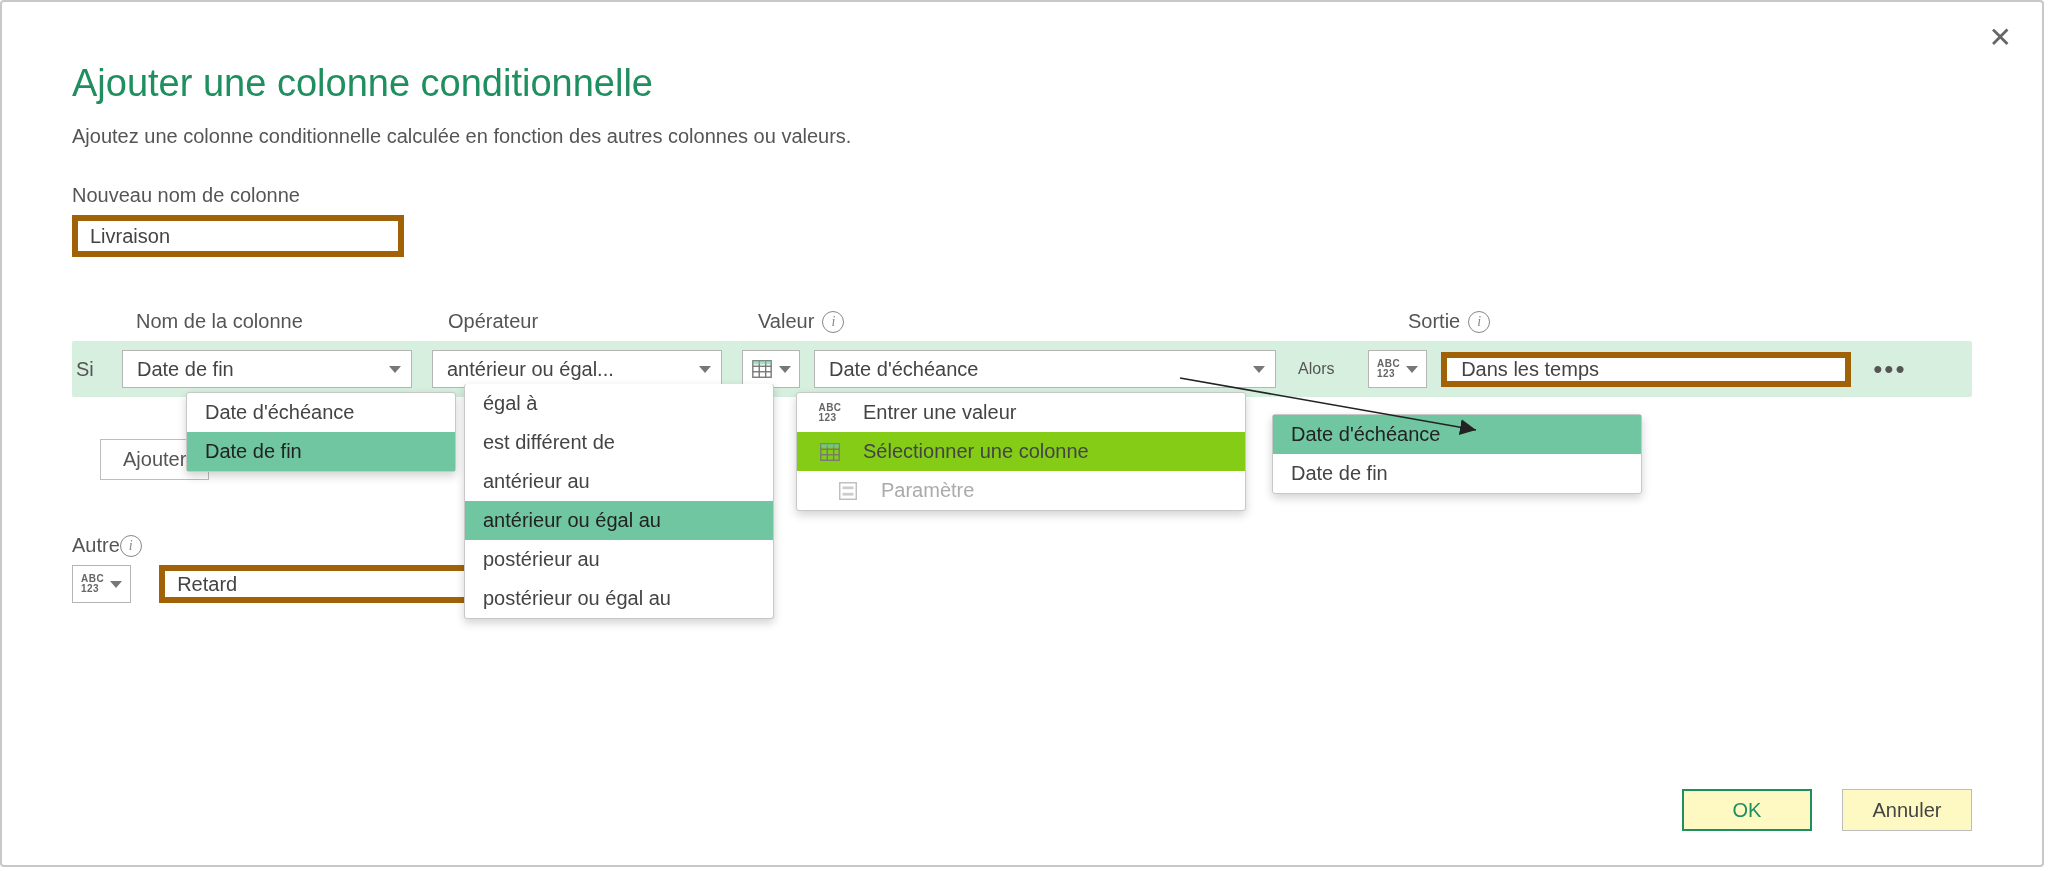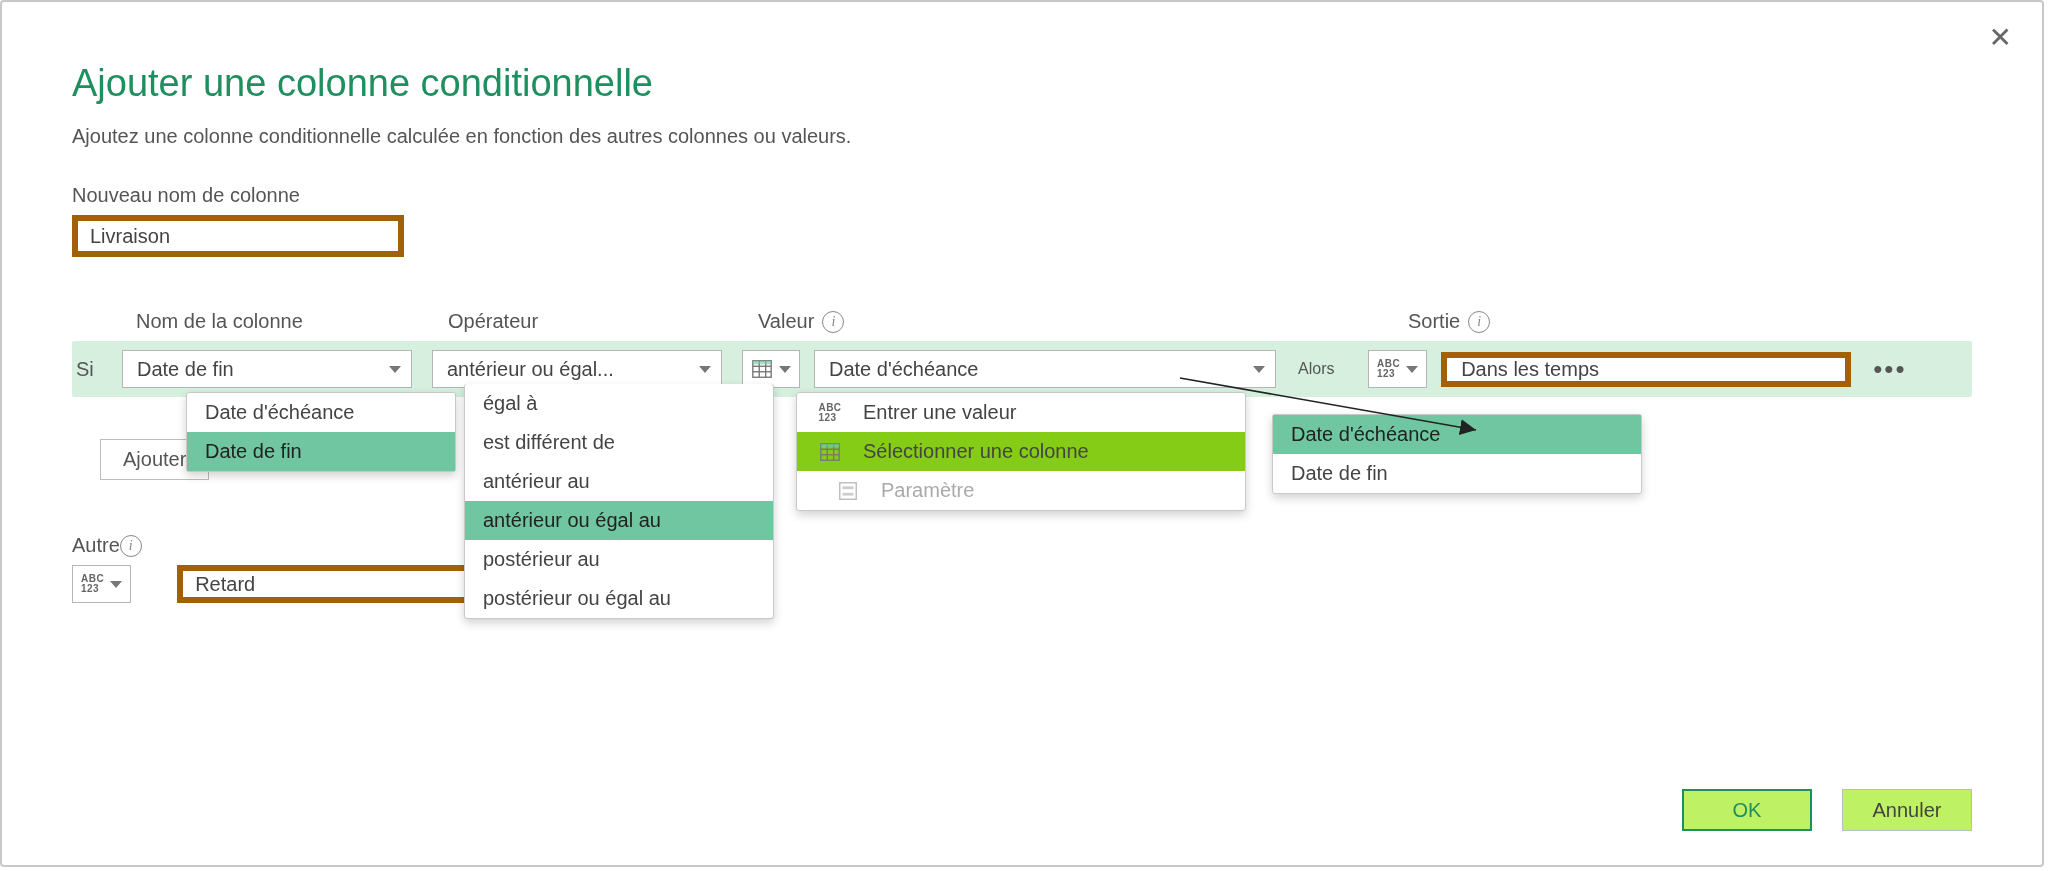--- a/index.html
+++ b/index.html
@@ -56,42 +56,42 @@
   .ellipsis { margin-left:22px; font-size:26px; color:#555; letter-spacing:2px; cursor:pointer; }
 
   .add-clause-btn {
     margin-top:42px; margin-left:28px; display:inline-block;
     border:1px solid #bdbdbd; background:#fff; padding:8px 22px; font-size:20px; color:#555;
   }
 
   .autre-section { margin-top: 54px; }
   .autre-label-row { display:flex; align-items:center; font-size:20px; color:#555; margin-bottom:8px; }
   .autre-row { display:flex; align-items:center; gap:14px; }
-  .autre-input { width:348px; height:38px;margin-left:18px; }
+  .autre-input { width:348px; height:38px; }
 
   
   .popup {
     position:absolute; background:#fff; border:1px solid #c8c8c8; border-radius:3px;
     box-shadow:0 4px 10px rgba(0,0,0,0.18); z-index:10;
   }
   .popup-item {
     padding:8px 18px; font-size:20px; color:#444; cursor:pointer; white-space:nowrap;
   }
   .popup-item.selected { background:#6fc6a1; color:#222; }
   .popup-icon-row { display:flex; align-items:center; gap:18px; padding:8px 18px; font-size:20px; color:#444; cursor:pointer; }
   .popup-icon-row.hover { background:#84cc16; }
   .popup-icon-row.disabled { color:#aaa; cursor:default;padding-left:36px; }
   .popup-icon-row .iconbox { width:30px; display:flex; justify-content:center; }
 
   
   .arrow-svg { position:absolute; pointer-events:none; z-index:20; }
 
   .footer { position:absolute; right:70px; bottom:34px; display:flex; gap:30px; }
   .btn {
-    min-width:130px; height:42px; border:1px solid #bdbdbd; background:#bef264; font-size:20px;
+    min-width:130px; height:42px; border:1px solid #bdbdbd; background:#fef9c3; font-size:20px;
     display:flex; align-items:center; justify-content:center; cursor:pointer;
   }
   .btn.primary { border:2px solid #1f8f5f; color:#1f8f5f; }
 
 </style>
 </head>
 <body>
 
 <div class="dialog">
 

